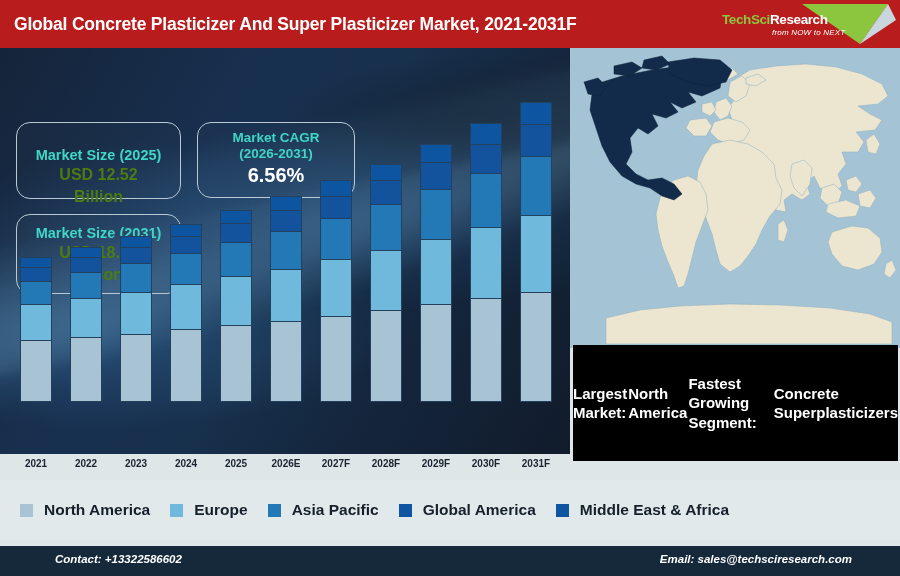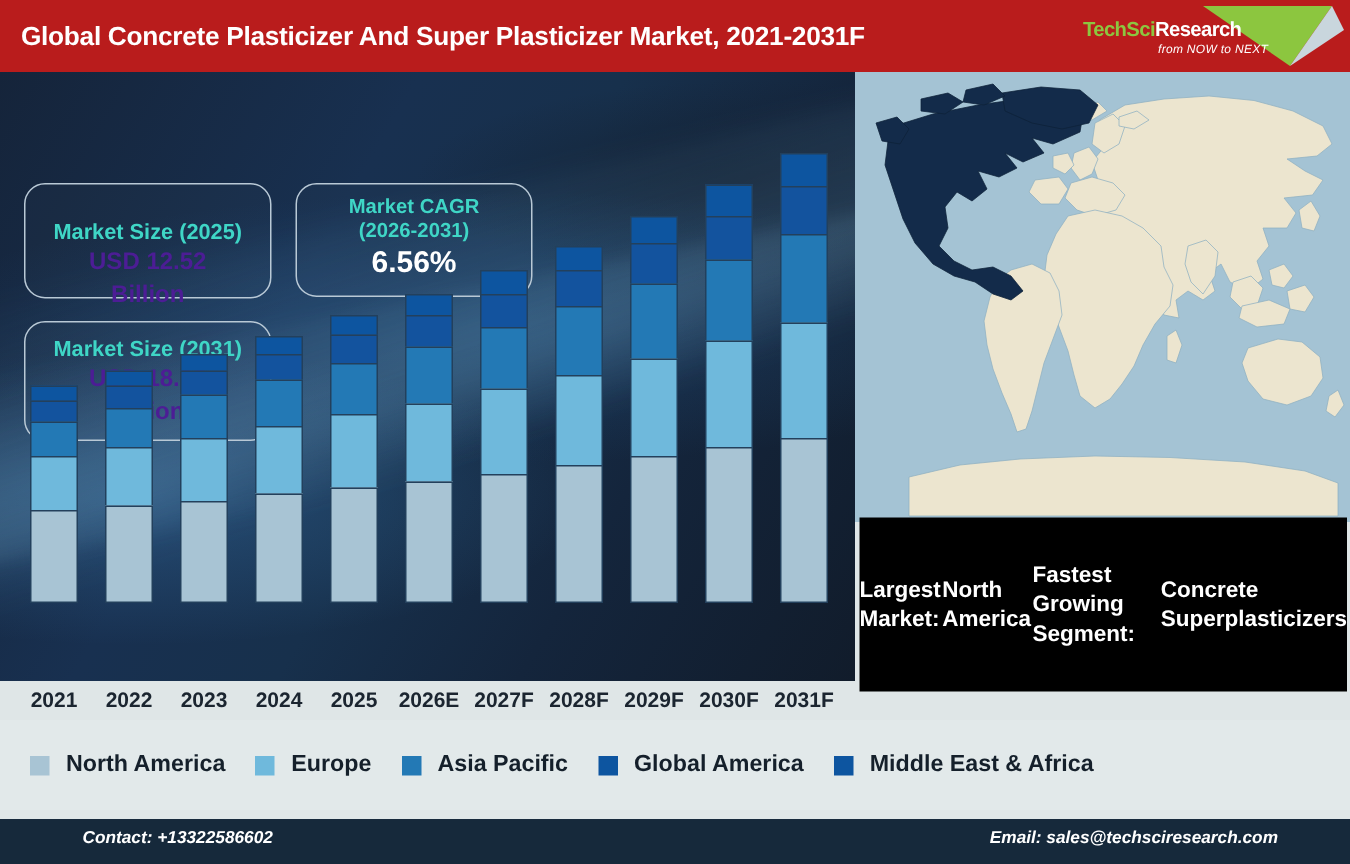--- a/index.html
+++ b/index.html
@@ -74,21 +74,21 @@
   .kpi {
     position:absolute;
     border:1.4px solid #b9c9d6;
     border-radius:14px;
     text-align:center;
     color:#ffffff;
     background:rgba(255,255,255,0.015);
   }
   .kpi-title { color:#3fd6c6; font-size:14.5px; font-weight:bold; line-height:1.18; }
   .kpi-title2 { color:#3fd6c6; font-size:13.5px; font-weight:bold; line-height:1.18; }
-  .kpi-val { color:#4c1d95; font-size:16px; font-weight:bold; line-height:1.35; }
+  .kpi-val { color:#4d7c0f; font-size:16px; font-weight:bold; line-height:1.35; }
   .kpi-val-big { color:#ffffff; font-size:20px; font-weight:bold; line-height:1.3; }
 
   #kpi-ms2025 { left:16px; top:74px; width:165px; height:77px; padding-top:24px; }
   #kpi-cagr   { left:197px; top:74px; width:158px; height:76px; padding-top:7px; }
   #kpi-ms2031 { left:16px; top:166px; width:165px; height:80px; padding-top:10px; }
 
   
   .bars { position:absolute; left:0; top:0; width:570px; height:406px; }
   .bar {
     position:absolute; bottom:52px; width:32px;
@@ -97,21 +97,21 @@
   .seg { width:100%; border:0.8px solid #23405c; border-bottom:none; }
   .bar .seg:first-child { border-bottom:0.8px solid #23405c; }
 
   
   .xaxis {
     position:absolute; left:0; top:454px; width:570px; height:26px;
     background:#dfe6e7;
   }
   .xlab {
     position:absolute; top:4px; width:56px; text-align:center;
-    font-size:14px; font-weight:bold; color:#1b2530;
+    font-size:10px; font-weight:bold; color:#1b2530;
   }
 
   
   .map-panel {
     position:absolute; left:570px; top:48px; width:330px; height:300px;
     background:#a4c3d4; overflow:hidden;
   }
   .map-svg { display:block; width:330px; height:300px; }
 
   

